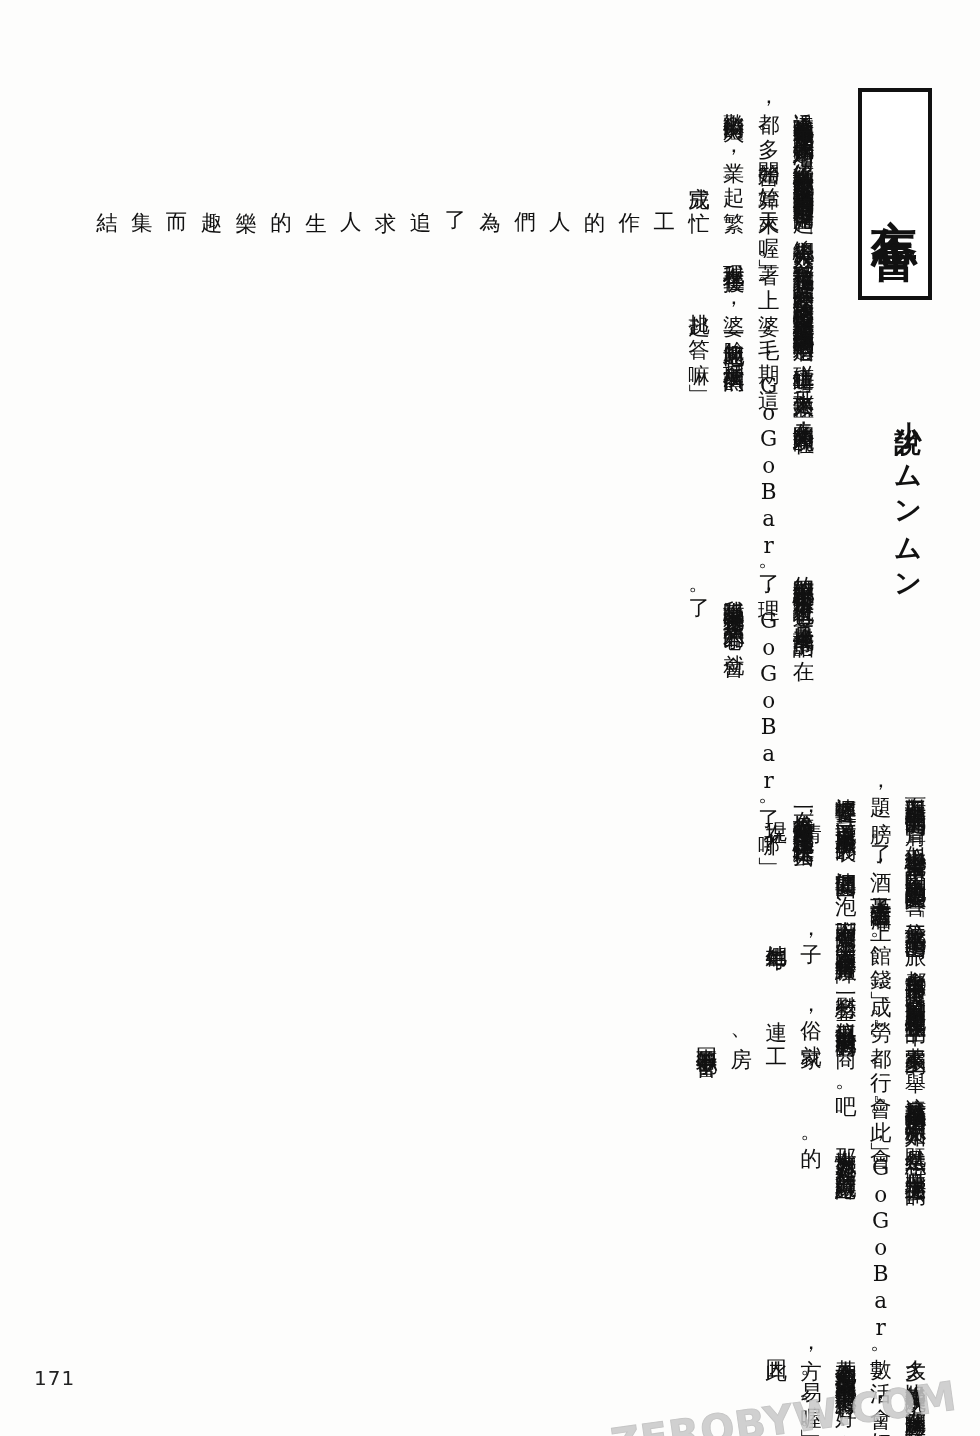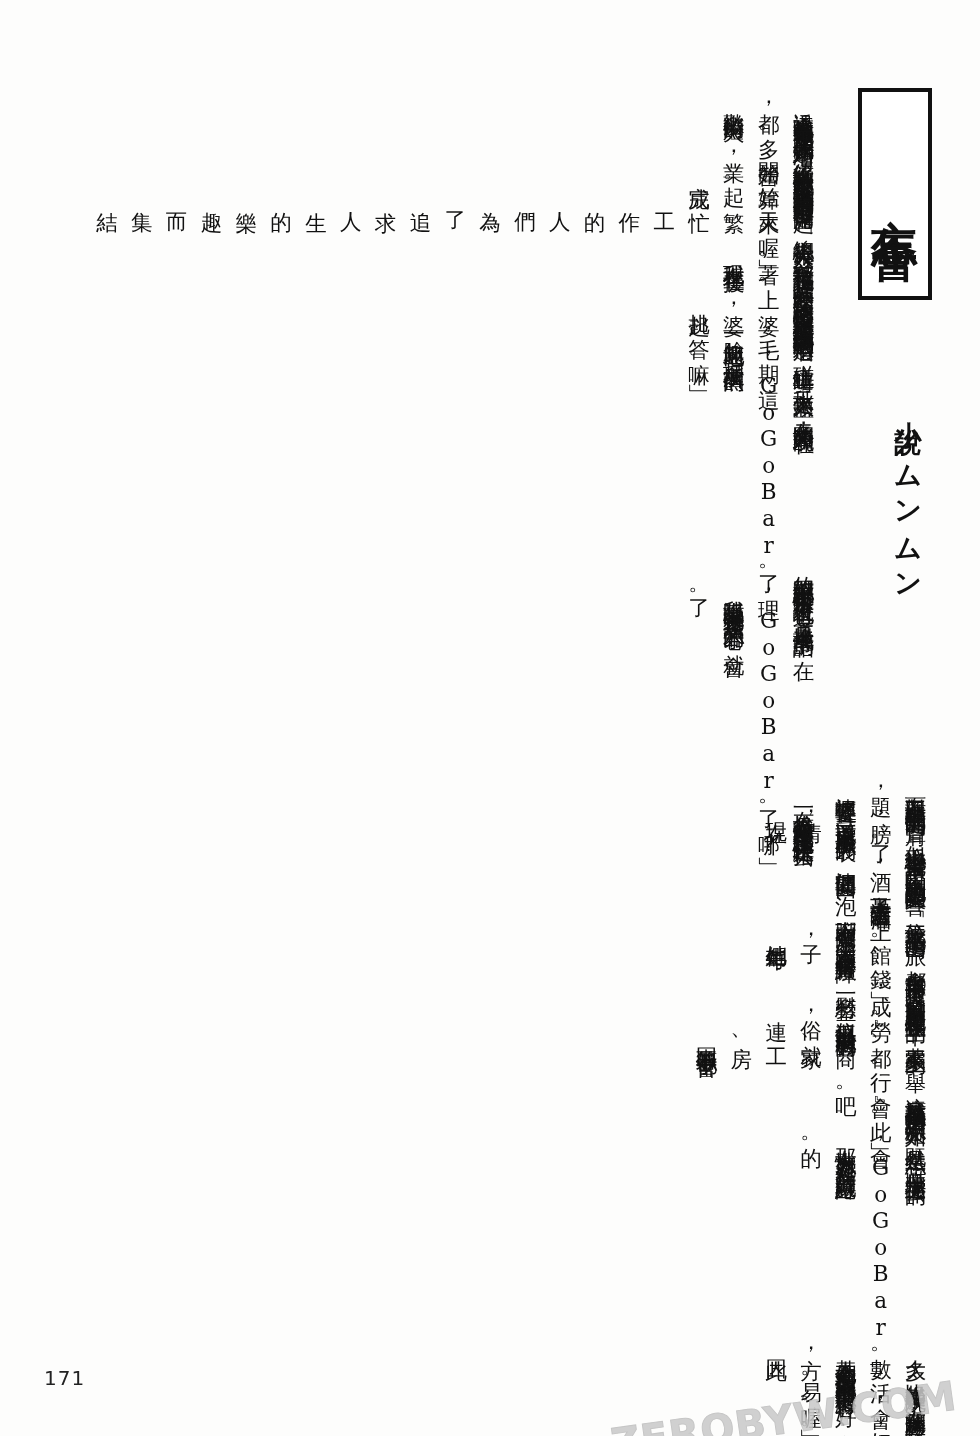--- a/index.html
+++ b/index.html
@@ -86,21 +86,21 @@
   
   #block-lower {
     top: 780px;
     right: 48px;
     height: 580px;
   }
 
   
   .folio {
     position: absolute;
-    left: 44px;
+    left: 34px;
     bottom: 46px;
     font-size: 20px;
     letter-spacing: 1px;
     color: #222;
     font-family: "DejaVu Sans", "Liberation Sans", sans-serif;
   }
 
   
   .watermark {
     position: absolute;

